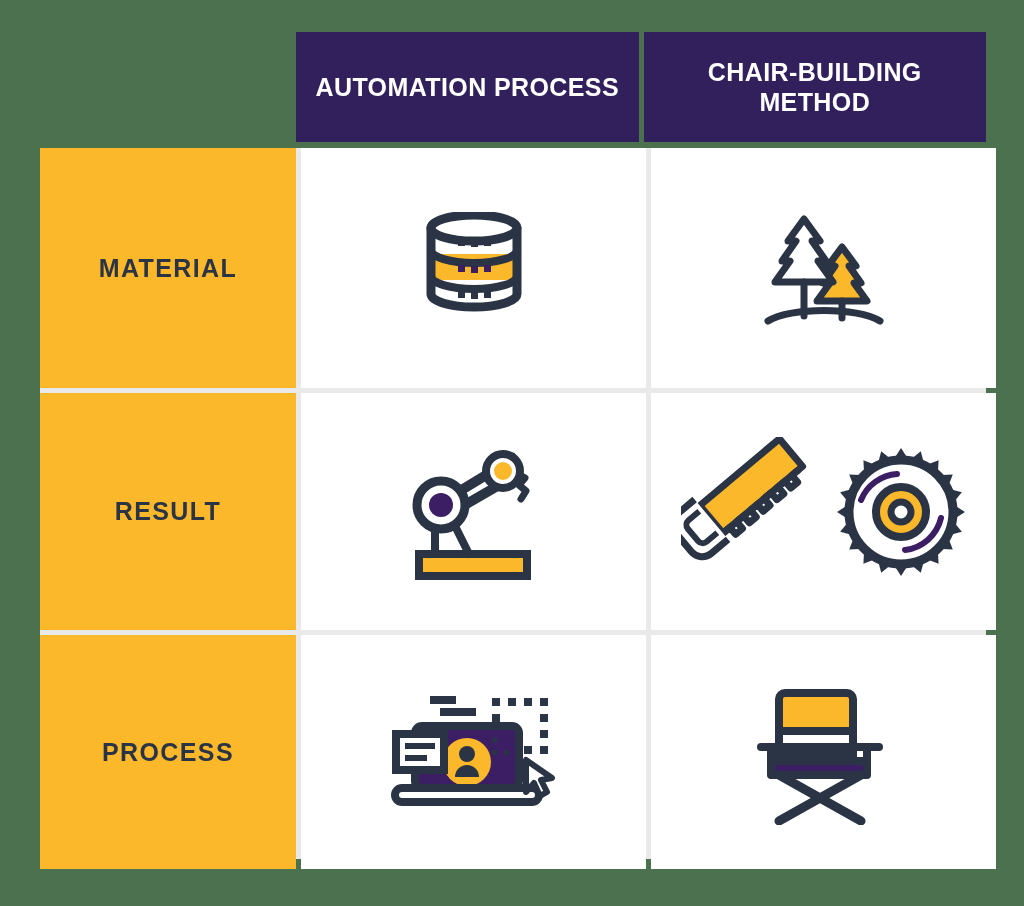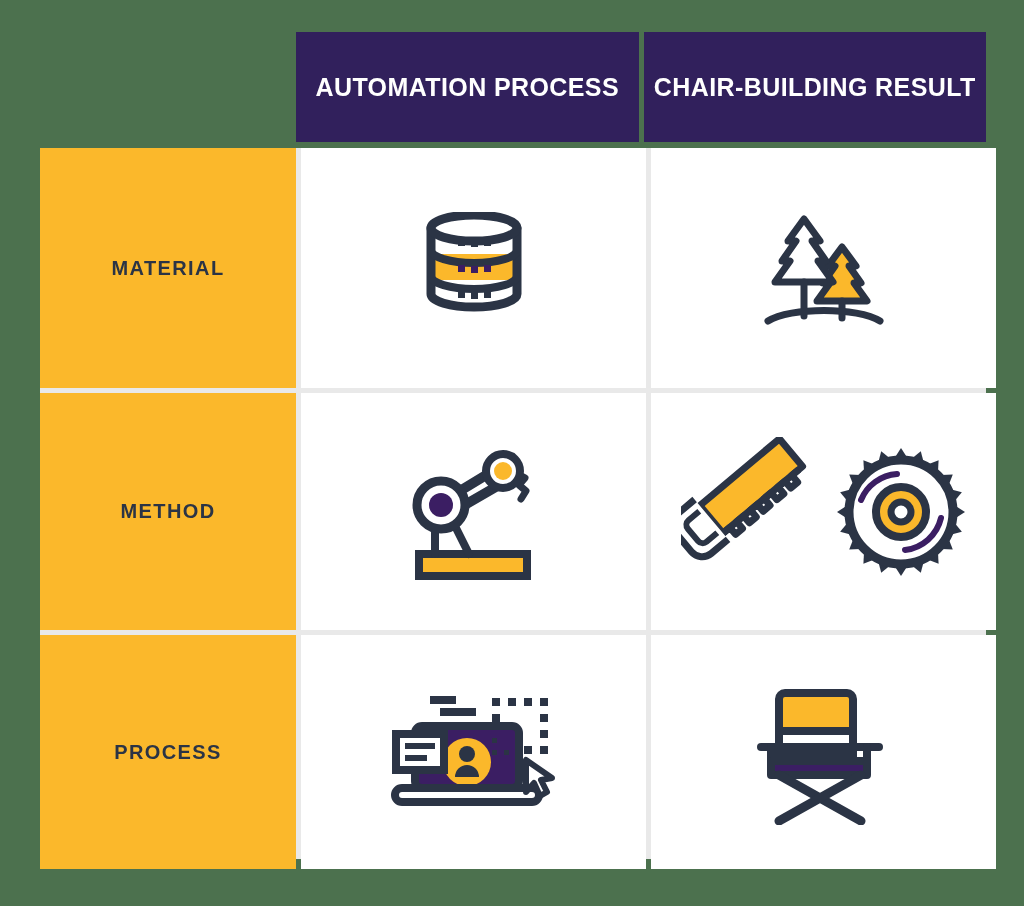--- a/index.html
+++ b/index.html
@@ -69,21 +69,21 @@
     gap: 5px;
     background: #E9E9E9;
   }
 
   .label-cell {
     background: #FBB82B;
     display: flex;
     align-items: center;
     justify-content: center;
     color: #2B3445;
-    font-size: 20px;
+    font-size: 25px;
     font-weight: bold;
     letter-spacing: 1.4px;
   }
 
   .icon-cell {
     background: #FFFFFF;
     display: flex;
     align-items: center;
     justify-content: center;
     gap: 4px;
@@ -92,21 +92,21 @@
   .icon-cell svg { display: block; }
 </style>
 </head>
 <body>
 
 <div id="canvas">
   <div class="matrix">
 
     <div class="header-row">
       <div class="header-cell">AUTOMATION PROCESS</div>
-      <div class="header-cell">CHAIR-BUILDING RESULT</div>
+      <div class="header-cell">CHAIR-BUILDING METHOD</div>
     </div>
 
     <div class="body-grid">
 
       <div class="label-cell">MATERIAL</div>
 
       <div class="icon-cell">
 
         <span>
           <svg width="104" height="112" viewBox="0 0 104 112" fill="none">
@@ -144,21 +144,21 @@
             <path d="M80 96 v17" stroke="#2B3445" stroke-width="7" stroke-linecap="round"></path>
 
             <path d="M42 14 l16 22 h-8 l14 20 h-8 l15 21 h-58 l15 -21 h-8 l14 -20 h-8 z" fill="#FFFFFF" stroke="#2B3445" stroke-width="7" stroke-linejoin="round"></path>
             <path d="M42 77 v34" stroke="#2B3445" stroke-width="7" stroke-linecap="round"></path>
 
             <path d="M6 116 c22 -14 90 -14 112 0" stroke="#2B3445" stroke-width="7" fill="none" stroke-linecap="round"></path>
           </svg>
         </span>
       </div>
 
-      <div class="label-cell">METHOD</div>
+      <div class="label-cell">RESULT</div>
 
       <div class="icon-cell">
 
         <span>
           <svg width="130" height="148" viewBox="0 0 130 148" fill="none">
 
             <rect x="10" y="116" width="108" height="22" fill="#FBB82B" stroke="#2B3445" stroke-width="8"></rect>
 
             <path d="M26 116 V72" stroke="#2B3445" stroke-width="8" stroke-linecap="round"></path>
 

